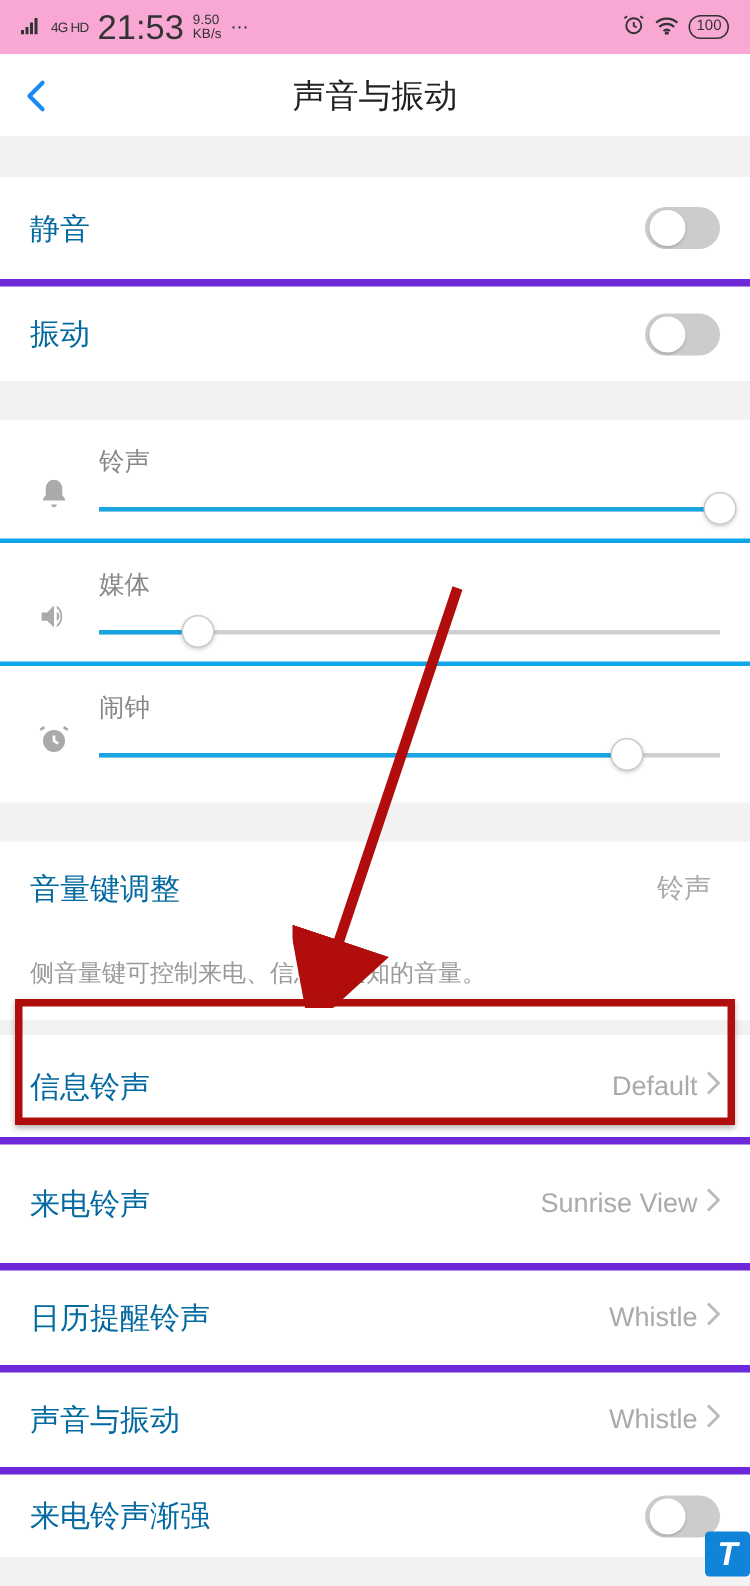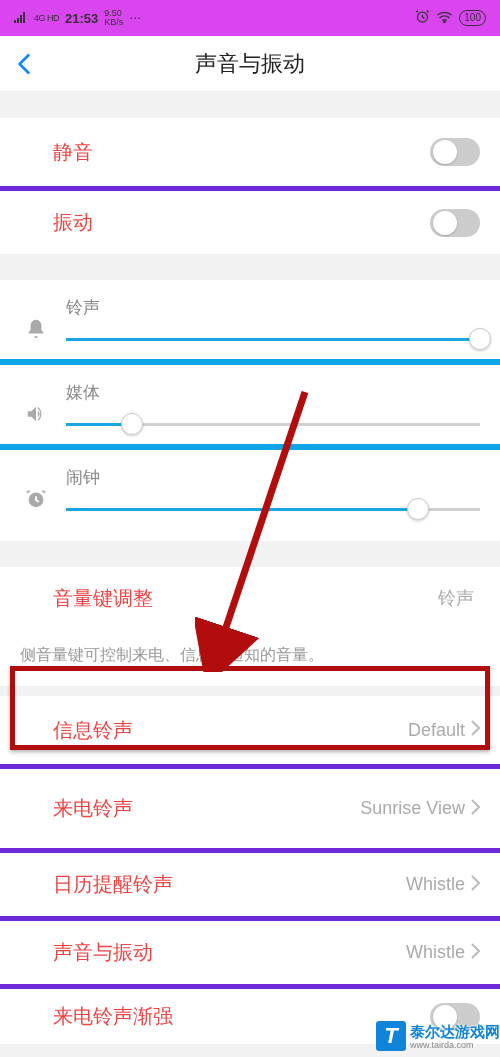--- a/index.html
+++ b/index.html
@@ -12,31 +12,31 @@
       overflow: hidden;
       position: relative;
     }
     
     .status-bar {
       height: 36px;
       display: flex;
       align-items: center;
       justify-content: space-between;
       padding: 0 14px;
-      background: #d946ef;
+      background: #f9a8d4;
       font-size: 13px;
       color: #333;
     }
     .status-left, .status-right {
       display: flex;
       align-items: center;
       gap: 6px;
     }
     .status-left .hd { font-size: 9px; letter-spacing: -0.5px; }
-    .status-left .time { font-size: 13px; font-weight: 700; }
+    .status-left .time { font-size: 23px; font-weight: 400; }
     .status-left .speed { font-size: 9px; line-height: 1; }
     .status-left .dots { font-size: 12px; letter-spacing: 1px; }
     .battery-pill {
       border: 1.2px solid #333;
       border-radius: 10px;
       padding: 0 4px;
       font-size: 10px;
       line-height: 14px;
     }
     
@@ -70,39 +70,39 @@
     
     .section { background: #fff; }
     .row {
       display: flex;
       align-items: center;
       padding: 0 20px;
       height: 68px;
       border-top: 5px solid #6d28d9;
     }
     .section .row:first-child { border-top: none; }
-    .row .label { font-size: 20px; color: #ef4444; margin-left: 33px; }
+    .row .label { font-size: 20px; color: #0369a1; }
     .row .spacer { flex: 1; }
     .row .value { font-size: 18px; color: #aaa; margin-right: 6px; }
     .chevron { color: #bbb; }
     .toggle {
       width: 50px; height: 28px; border-radius: 14px;
       background: #ccc; position: relative;
     }
     .toggle .knob {
       width: 24px; height: 24px; border-radius: 12px;
       background: #fff; position: absolute; top: 2px; left: 3px;
       box-shadow: 0 1px 2px rgba(0,0,0,0.2);
     }
     
     .volume-row {
       display: flex;
       align-items: flex-start;
       padding: 16px 20px 8px 20px;
-      border-top: 6px solid #0ea5e9;
+      border-top: 3px solid #0ea5e9;
     }
     .section .volume-row:first-child { border-top: none; }
     .vol-icon {
       width: 32px;
       display: flex;
       justify-content: center;
       color: #aaa;
       margin-top: 22px;
     }
     .vol-content { flex: 1; margin-left: 14px; }
@@ -369,17 +369,13 @@
   <defs>
     <marker id="ah" markerWidth="9" markerHeight="10" refX="5" refY="5" orient="auto">
       <polygon points="0,0 9,5 0,10" fill="#b20d0d"></polygon>
     </marker>
   </defs>
   <line x1="110" y1="10" x2="20" y2="278" stroke="#b20d0d" stroke-width="7" marker-end="url(#ah)"></line>
 </svg>
 
 <div class="watermark">
   <div class="wm-badge">T</div>
-  <div>
-    <div class="wm-text">泰尔达游戏网</div>
-    <div class="wm-sub">www.tairda.com</div>
-  </div>
 </div>
 
 </body></html>

